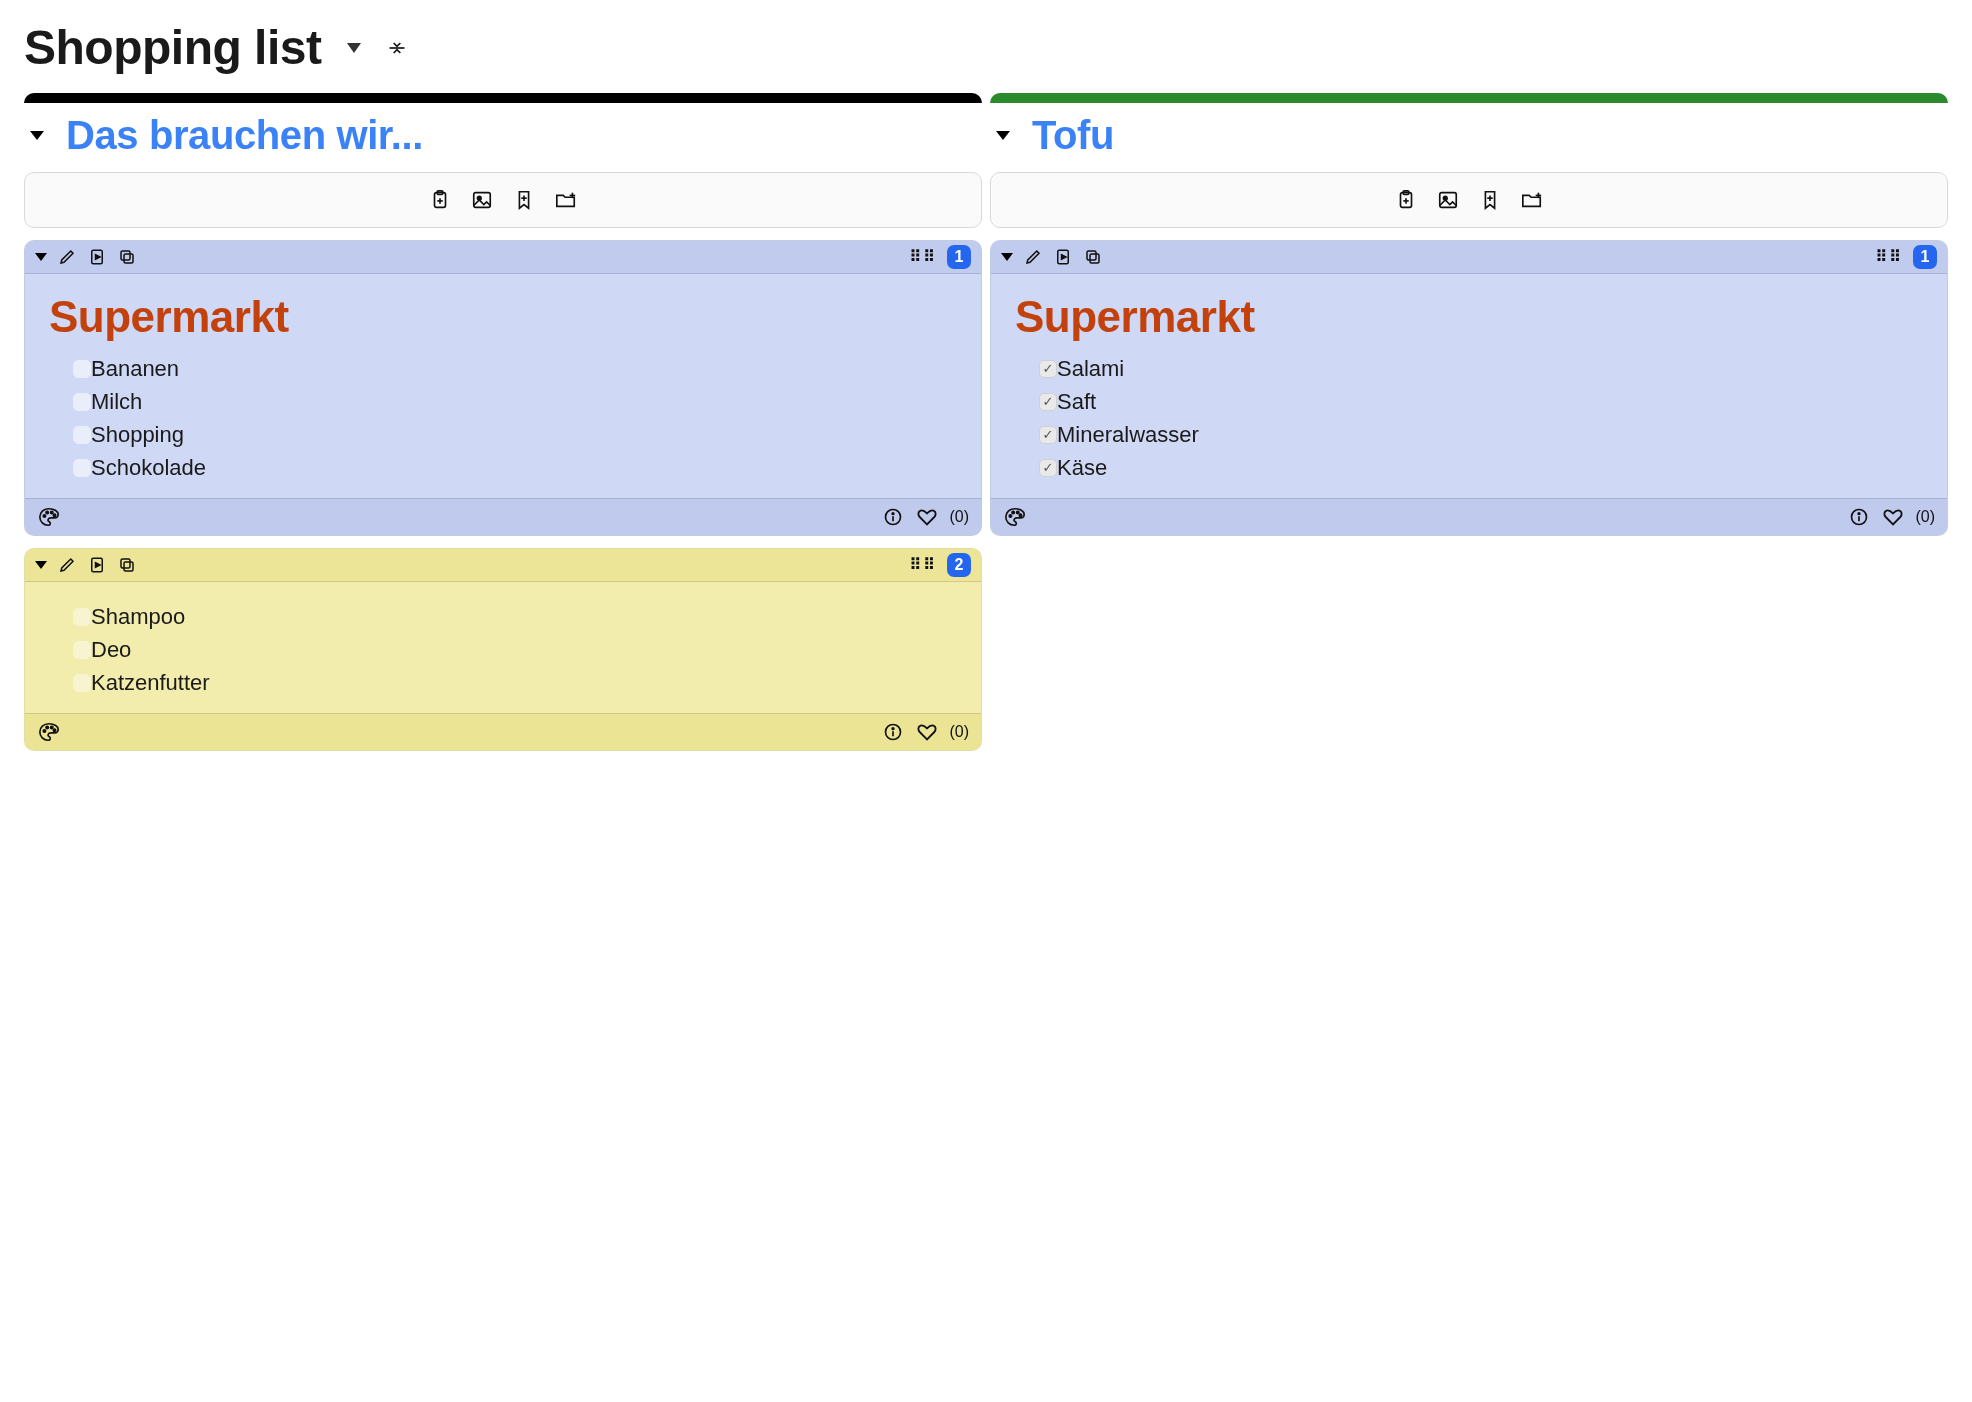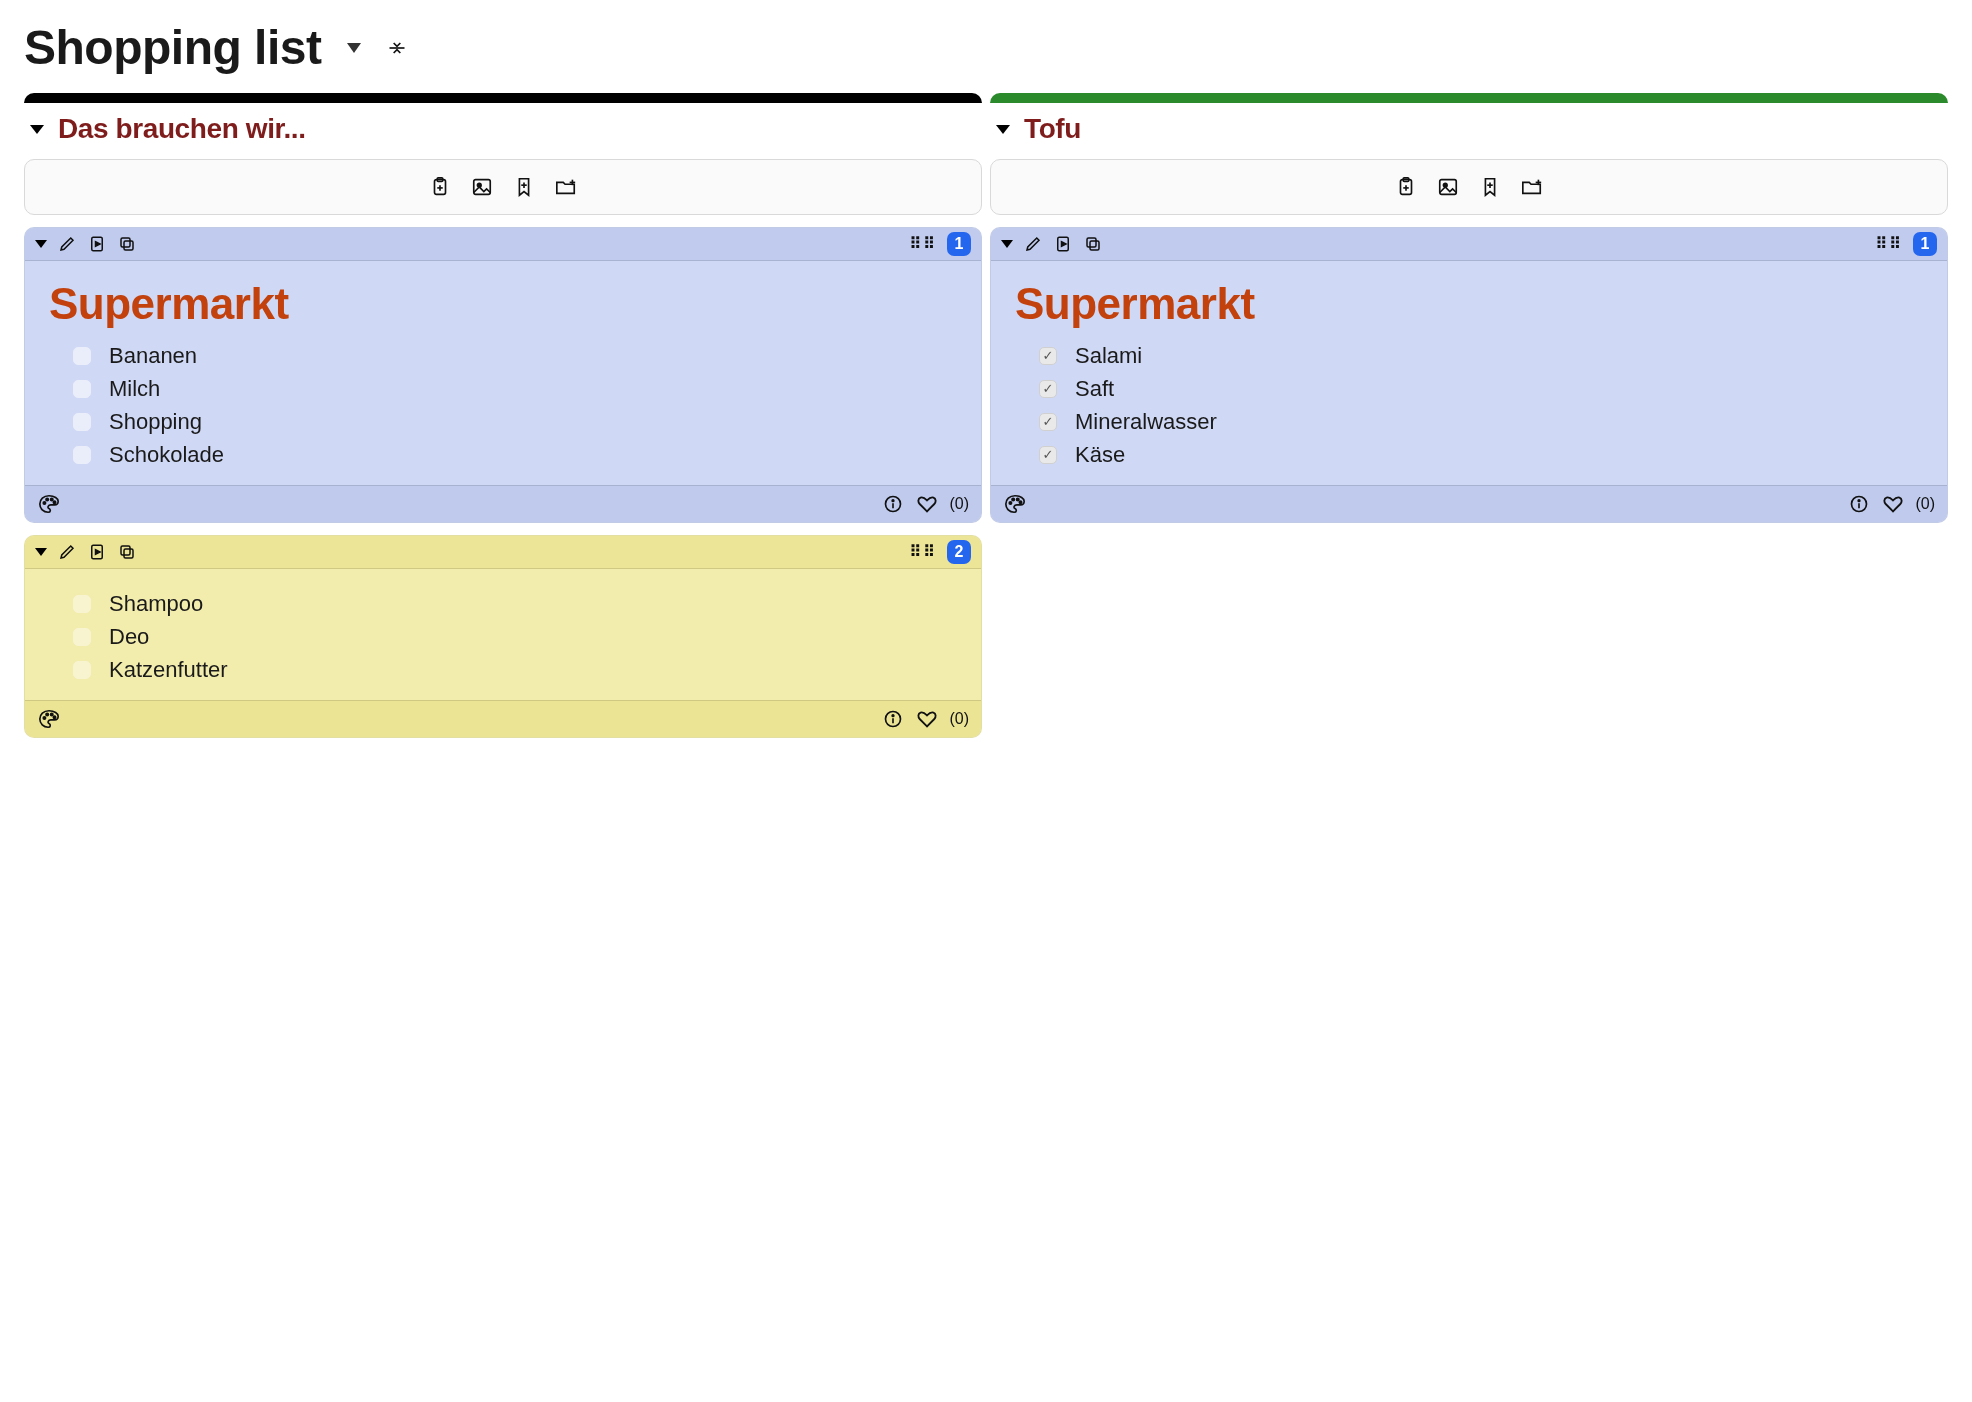--- a/index.html
+++ b/index.html
@@ -52,24 +52,25 @@
     padding: 4px 6px 14px 6px;
   }
   .col-caret {
     width: 0; height: 0;
     border-left: 7px solid transparent;
     border-right: 7px solid transparent;
     border-top: 9px solid #000;
     cursor: pointer;
   }
   .col-title {
-    font-size: 28px;
+    font-size: 40px;
     font-weight: 600;
     letter-spacing: -0.4px;
-    color:#7f1d1d;
+    color:#3b82f6;
+    margin-left:8px;
   }
 
   .add-bar {
     border: 1px solid #d9d9d9;
     border-radius: 10px;
     background: #fafafa;
     height: 56px;
     display: flex;
     justify-content: center;
     align-items: center;
@@ -133,21 +134,21 @@
   .card-body { padding: 18px 24px 14px 24px; }
   .card-title {
     font-size: 44px;
     font-weight: 800;
     letter-spacing: -0.5px;
     margin-bottom: 10px;
     color:#c2410c;
   }
   .check-list { list-style: none; padding-left: 24px; }
   .check-list li {
-    display: flex; align-items: center; gap: 18px;
+    display: flex; align-items: center; 
     font-size: 22px;
     line-height: 1.5;
     color:#1a1a1a;
   }
   .cb {
     width: 18px; height: 18px;
     border-radius: 5px;
     display:inline-flex;align-items:center;justify-content:center;
     font-size: 13px;
     cursor:pointer;

